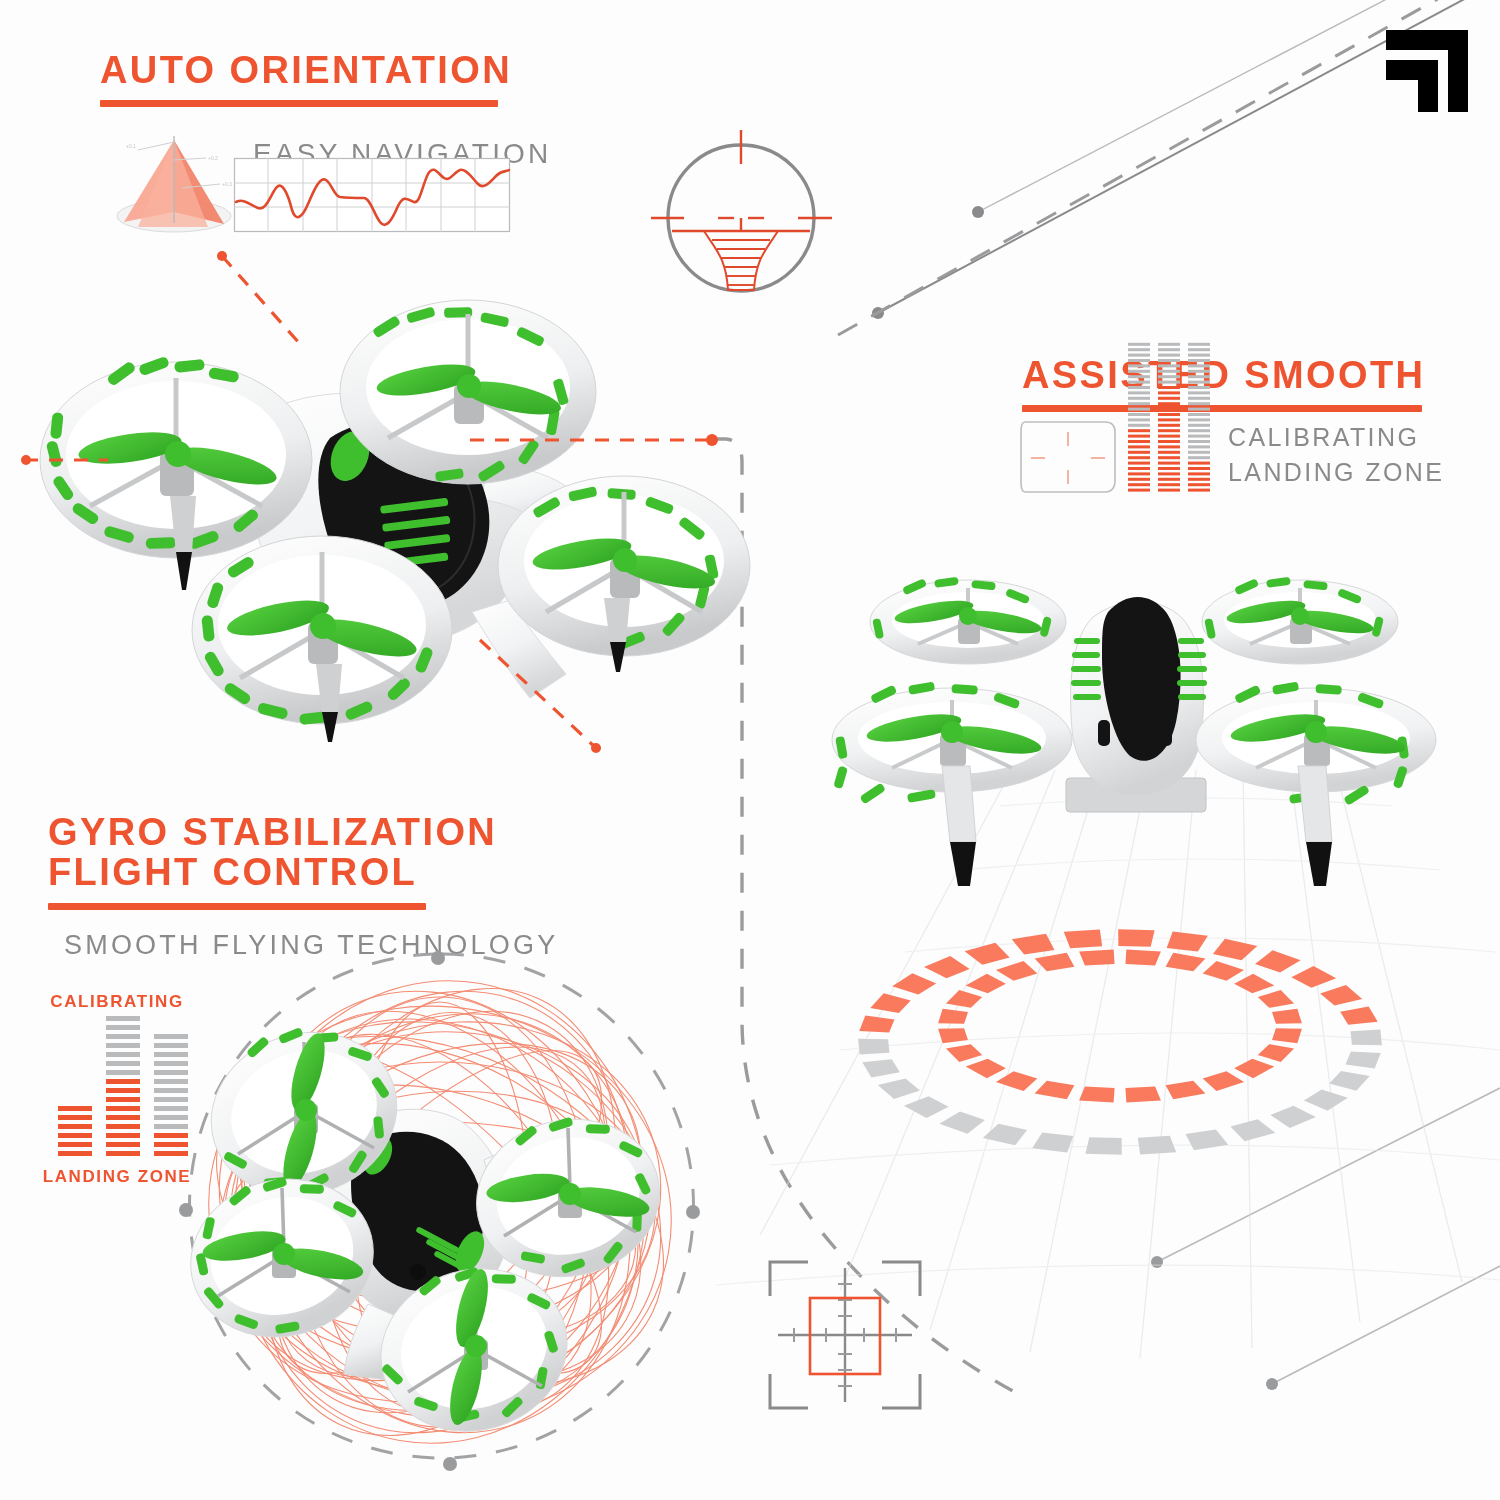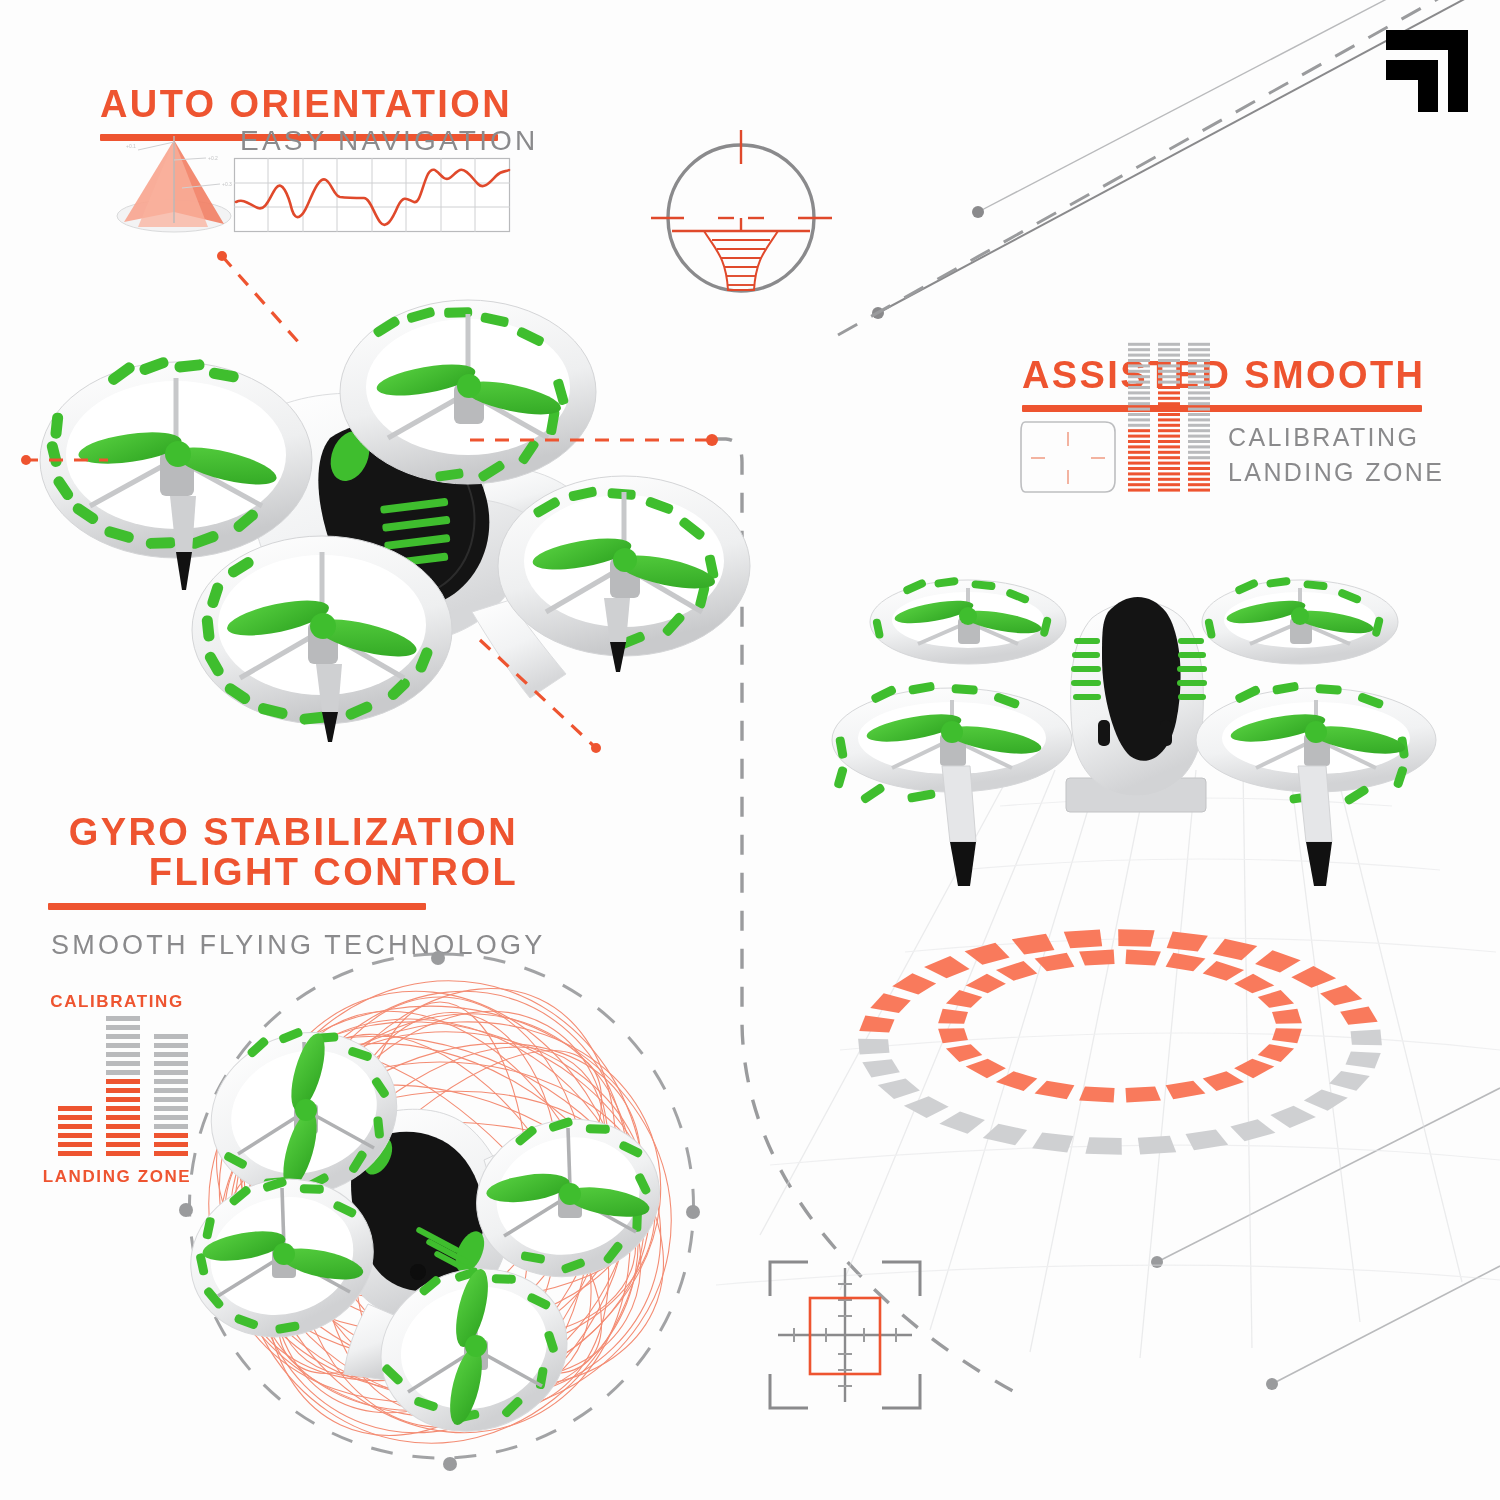--- a/index.html
+++ b/index.html
@@ -21,21 +21,21 @@
     letter-spacing:2.4px;
     line-height:1.06;
     white-space:pre-line;
     margin:0;
   }
   .h-rule{background:#ee5430;height:7px;border-radius:1px;}
   .h-sub{
     color:#8a8a8c;
     letter-spacing:3.2px;
     font-weight:400;
-    margin:3px;
+    margin:16px;
     white-space:nowrap;
   }
   .meter-cap{
     color:#ee5430;
     font-weight:700;
     letter-spacing:1.6px;
     font-size:17px;
   }
   .card-txt{
     color:#8a8a8c;
@@ -91,21 +91,21 @@
       <path d="M716,1285 Q1160,1248 1500,1280" stroke="#e4e5e7" stroke-width="1.2" fill="none"></path>
     </g>
   </svg>
 
   <svg class="abs" style="left:1380px;top:22px;" width="100" height="90">
     <path d="M6,8 L88,8 L88,90 L68,90 L68,28 L6,28 Z" fill="#000"></path>
     <path d="M6,38 L58,38 L58,90 L38,90 L38,58 L6,58 Z" fill="#000"></path>
   </svg>
 
   <div class="abs" style="left:100px;top:50px;width:420px;">
-    <h1 class="h-title" style="font-size:38px;margin-top:34px;">AUTO ORIENTATION</h1>
+    <h1 class="h-title" style="font-size:38px;">AUTO ORIENTATION</h1>
     <div class="h-rule" style="width:398px;margin-top:10px;"></div>
   </div>
 
   <div class="abs" style="left:237px;top:122px;">
     <p class="h-sub" style="font-size:28px;">EASY NAVIGATION</p>
   </div>
 
   <svg class="abs" style="left:108px;top:128px;" width="135" height="108">
     <ellipse cx="66" cy="88" rx="57" ry="16" fill="#f3f3f4" stroke="#d9dadb" stroke-width="1"></ellipse>
     <path d="M66,12 L16,94 L66,84 Z" fill="#f8a690" opacity="0.92"></path>
@@ -643,21 +643,21 @@
         <path d="M266.3686995379892,49.48688821320171 L300.9245259371599,51.40061934947707 L295.07816508899424,65.58775339168729 L265.45888531827643,64.03797112354371 Z" fill="#f97a5c"></path>
         <path d="M313.227908664398,52.78739920130093 L345.4288126006686,58.398174995780124 L333.2246965148588,71.25453043022947 L305.62392171234114,66.71079872623639 Z" fill="#f97a5c"></path>
         <path d="M356.45972377860636,61.07722794428811 L384.1112668632295,70.00268329882275 L366.38108588276816,80.65212074878539 L342.67976323880544,73.42408741569832 Z" fill="#f97a5c"></path>
         <path d="M393.11796812453315,73.79143631291836 L414.3357433926275,85.4233161951093 L392.2877800508236,93.14009409739782 L374.1011155353141,83.72033766197674 Z" fill="#f97a5c"></path>
         <path d="M420.70444293061666,90.06357201809234 L434.04249406169316,103.6091830365587 L409.17928062430843,107.86741572971054 L397.7466653691,96.89787702614584 Z" fill="#f97a5c"></path>
         <path d="M437.3391755276276,108.78471590247818 L441.8885363792749,123.320947051492 L415.90445975366424,123.83044301453113 L412.0050075951094,112.058677977451 Z" fill="#f97a5c"></path>
       </g>
   </svg>
 
   <div class="abs" style="left:48px;top:812px;width:470px;">
-    <h1 class="h-title" style="font-size:38px;text-align:right;">GYRO STABILIZATION
+    <h1 class="h-title" style="font-size:38px;">GYRO STABILIZATION
 FLIGHT CONTROL</h1>
     <div class="h-rule" style="width:378px;margin-top:10px;"></div>
     <p class="h-sub" style="font-size:27px;margin-top:20px;">SMOOTH FLYING TECHNOLOGY</p>
   </div>
 
   <div class="abs" style="left:42px;top:992px;width:150px;text-align:center;">
     <div class="meter-cap">CALIBRATING</div>
     <svg width="150" height="145" style="margin-top:6px;">
       <g id="gyro-bars">
           <rect x="16" y="133" width="34" height="5" fill="#ee5430"></rect>

